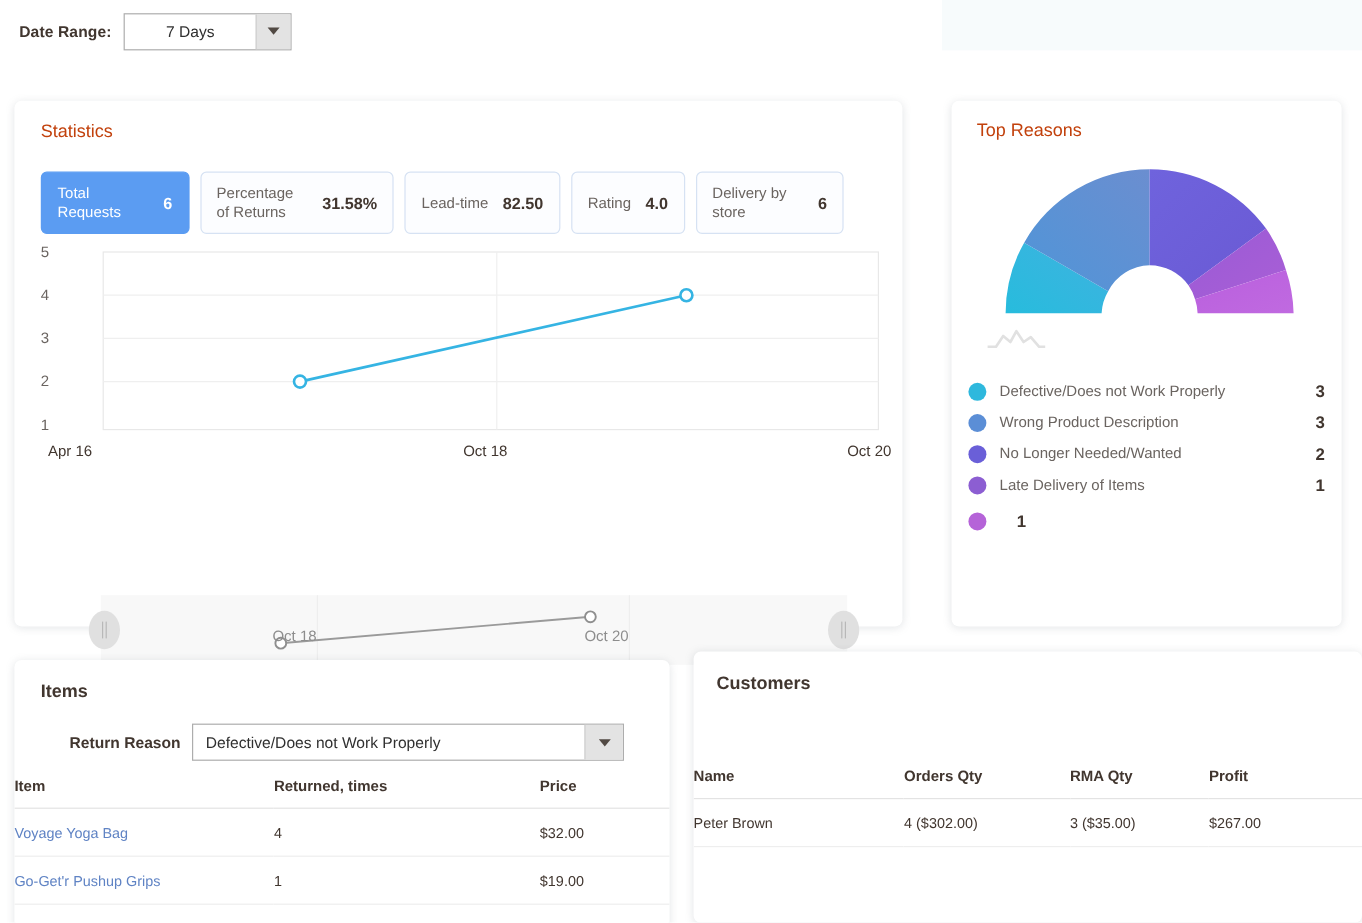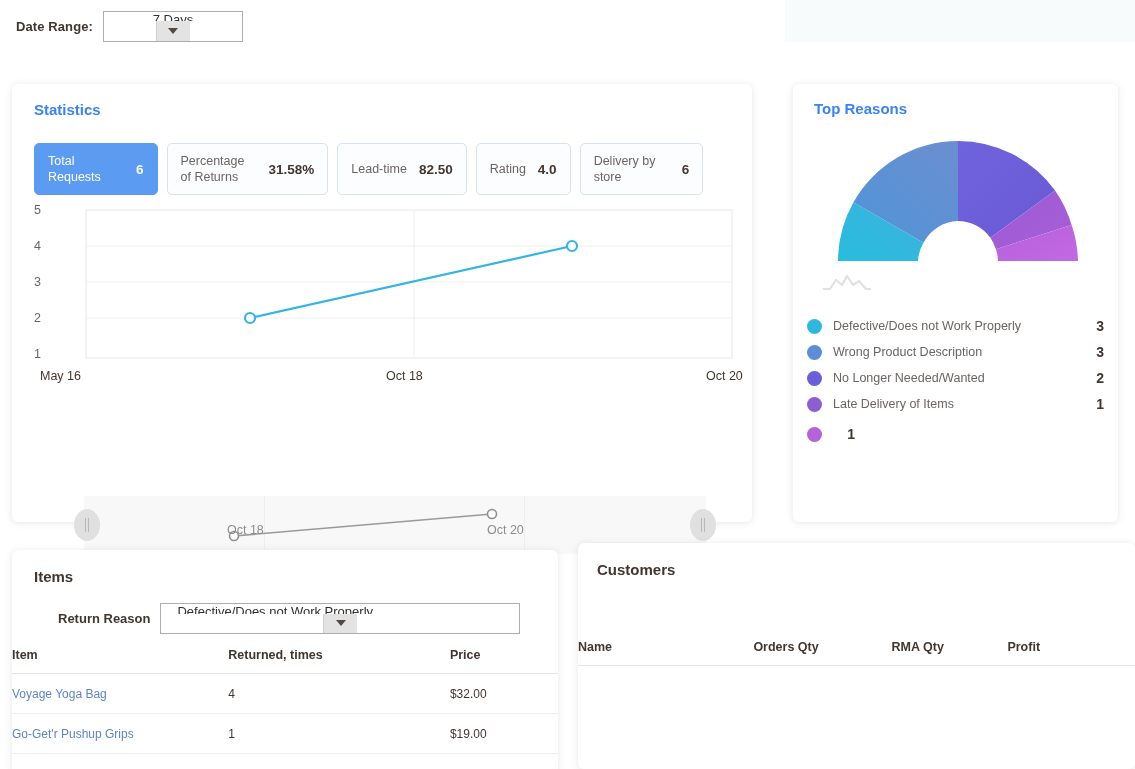--- a/index.html
+++ b/index.html
@@ -44,21 +44,20 @@
     letter-spacing: .1px;
   }
   .select-box {
     position: relative;
     display: inline-flex;
     align-items: center;
     height: 31px;
     border: 1px solid #adadad;
     background: #ffffff;
     box-sizing: border-box;
-    flex-direction: column;
   }
   .select-box .sel-value {
     font-size: 13px;
     color: #303030;
     padding: 0 10px;
     white-space: nowrap;
     overflow: hidden;
   }
   .select-box .sel-arrow {
     width: 34px;
@@ -81,22 +80,22 @@
 
   
   .card {
     position: absolute;
     background: #ffffff;
     border-radius: 6px;
     box-shadow: 0 1px 7px rgba(120,130,140,.20);
   }
   .card-title {
     font-size: 15px;
-    font-weight: bold;
-    color: #3b82f6;
+    font-weight: normal;
+    color: #c2410c;
   }
 
   #statistics-card { left: 12px; top: 84px; width: 740px; height: 438px; }
   #topreasons-card { left: 793px; top: 84px; width: 325px; height: 438px; }
 
   #statistics-card .card-title { position: absolute; left: 22px; top: 17px; }
   #topreasons-card .card-title { position: absolute; left: 21px; top: 16px; }
 
   
   .tiles {
@@ -364,21 +363,21 @@
         <rect x="52" y="4" width="646" height="148" fill="#ffffff" stroke="#e8e8e8" stroke-width="1"></rect>
         <line x1="52" y1="40" x2="698" y2="40" stroke="#efefef" stroke-width="1"></line>
         <line x1="52" y1="76" x2="698" y2="76" stroke="#efefef" stroke-width="1"></line>
         <line x1="52" y1="112" x2="698" y2="112" stroke="#efefef" stroke-width="1"></line>
         <line x1="380" y1="4" x2="380" y2="152" stroke="#efefef" stroke-width="1"></line>
         <line x1="216" y1="112" x2="538" y2="40" stroke="#35b4e3" stroke-width="2.2"></line>
         <circle cx="216" cy="112" r="5" fill="#ffffff" stroke="#35b4e3" stroke-width="2.2"></circle>
         <circle cx="538" cy="40" r="5" fill="#ffffff" stroke="#35b4e3" stroke-width="2.2"></circle>
       </svg>
 
-      <div class="xtick" style="left:6px;">May 16</div>
+      <div class="xtick" style="left:6px;">Apr 16</div>
       <div class="xtick" style="left:352px;">Oct 18</div>
       <div class="xtick" style="left:672px;">Oct 20</div>
     </div>
 
     <div id="range-slider">
       <div class="rs-track">
         <div class="rs-grid" style="left:180px;"></div>
         <div class="rs-grid" style="left:440px;"></div>
         <svg width="622" height="58" style="position:absolute;left:0;top:0;">
           <line x1="150" y1="40" x2="408" y2="18" stroke="#9a9a9a" stroke-width="1.6"></line>
@@ -517,17 +516,23 @@
         </colgroup>
       <thead>
         <tr>
           <th>Name</th>
           <th>Orders Qty</th>
           <th>RMA Qty</th>
           <th>Profit</th>
         </tr>
       </thead>
       <tbody>
+        <tr>
+          <td>Peter Brown</td>
+          <td>4 ($302.00)</td>
+          <td>3 ($35.00)</td>
+          <td>$267.00</td>
+        </tr>
       </tbody>
     </table>
   </div>
 
 </div>
 
 </body></html>

